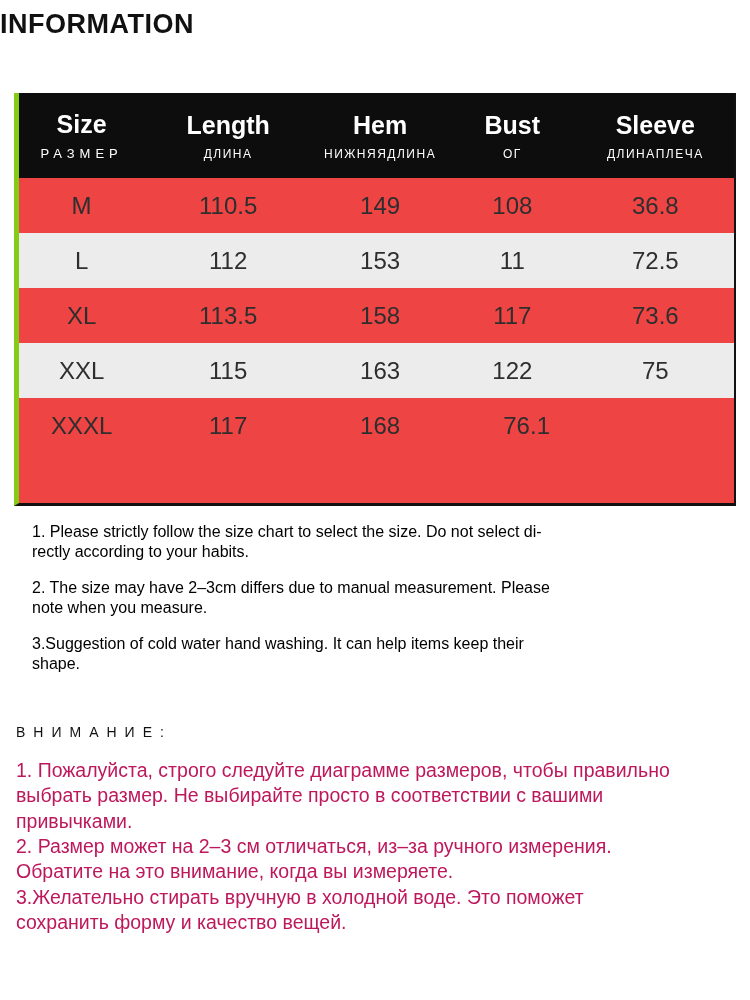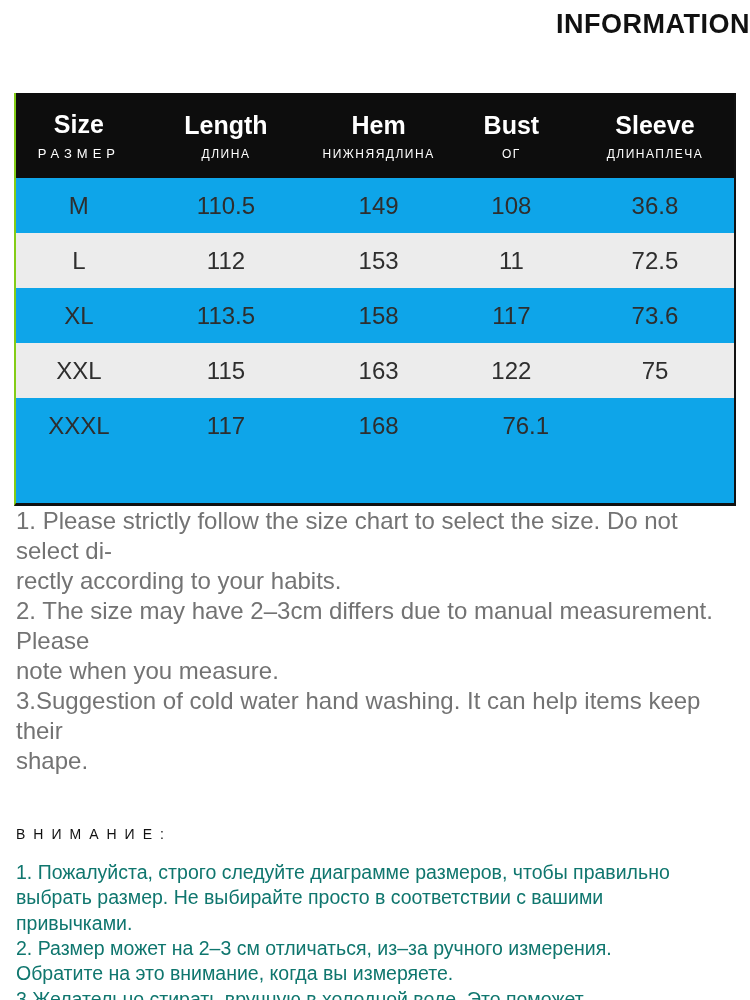--- a/index.html
+++ b/index.html
@@ -10,33 +10,33 @@
   body {
     width: 750px;
     height: 1000px;
     font-family: "Liberation Sans", sans-serif;
     color: #1a1a1a;
     overflow: hidden;
   }
   .page-title {
     margin: 0;
     padding-top: 9px;
-    text-align: right;
+    text-align: left;
     font-size: 27px;
     font-weight: bold;
     letter-spacing: 0.5px;
     color: #111;
   }
   .size-table {
     margin: 53px 14px 0 14px;
-    border-left: 2px solid #84cc16;
+    border-left: 5px solid #84cc16;
     border-right: 2px solid #111;
     border-bottom: 3px solid #111;
     padding-bottom: 50px;
-    background: #0ea5e9;
+    background: #ef4444;
   }
   .thead {
     display: flex;
     background: #0d0d0d;
     color: #ffffff;
     height: 85px;
   }
   .th {
     display: flex;
     flex-direction: column;
@@ -77,39 +77,39 @@
   .notes {
     margin: 0 16px;
   }
   .note-heading {
     margin: 36px 0 16px 0;
     font-size: 23px;
     font-weight: 500;
     color: #111;
   }
   .note-item {
-    margin: 0;
-    font-size: 24px;
+    margin: 16px;
+    font-size: 16px;
     line-height: 1.25;
     white-space: pre-line;
-    color: #737373;
+    color: #000000;
   }
   .attention-heading {
     margin: 50px 0 18px 0;
     font-size: 14px;
     font-weight: 500;
     letter-spacing: 8px;
     color: #111;
   }
   .attention-item {
     margin: 0;
     font-size: 19.5px;
     line-height: 1.3;
     white-space: pre-line;
-    color: #0f766e;
+    color: #be185d;
   }
 </style>
 </head>
 <body>
 
 <h1 class="page-title">INFORMATION</h1>
 
 <div class="size-table">
   <div class="thead">
     <div class="th col-0">

